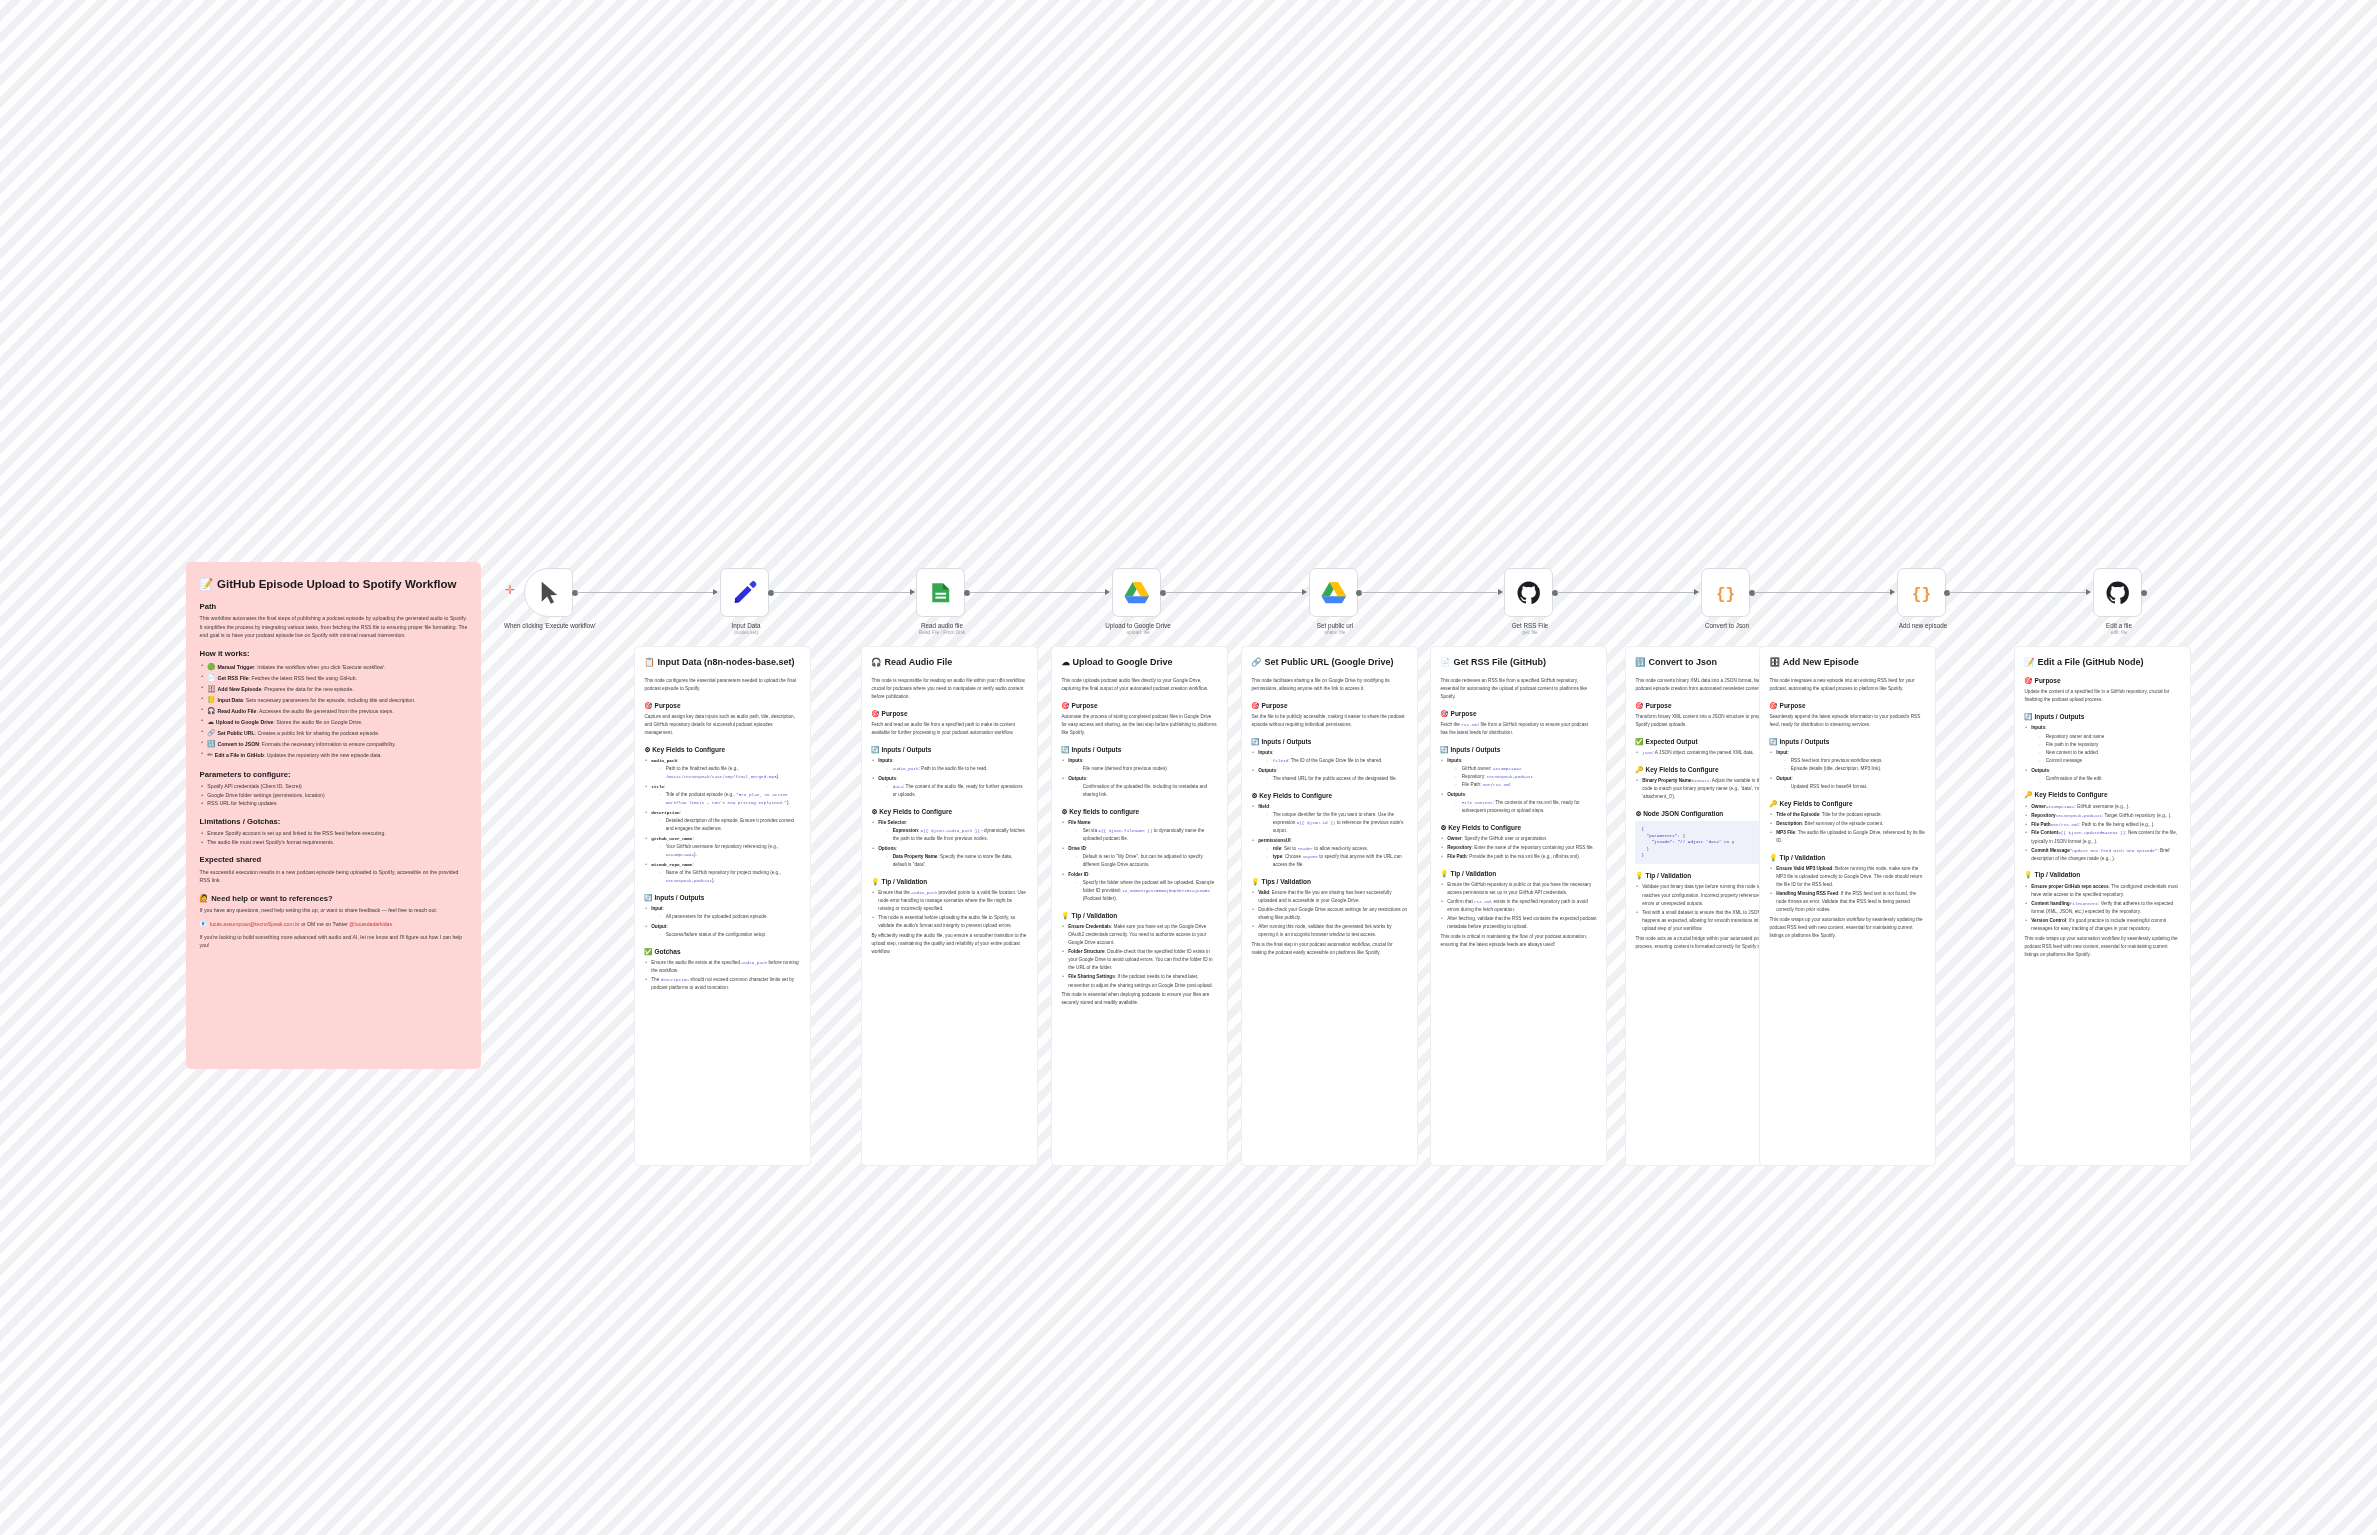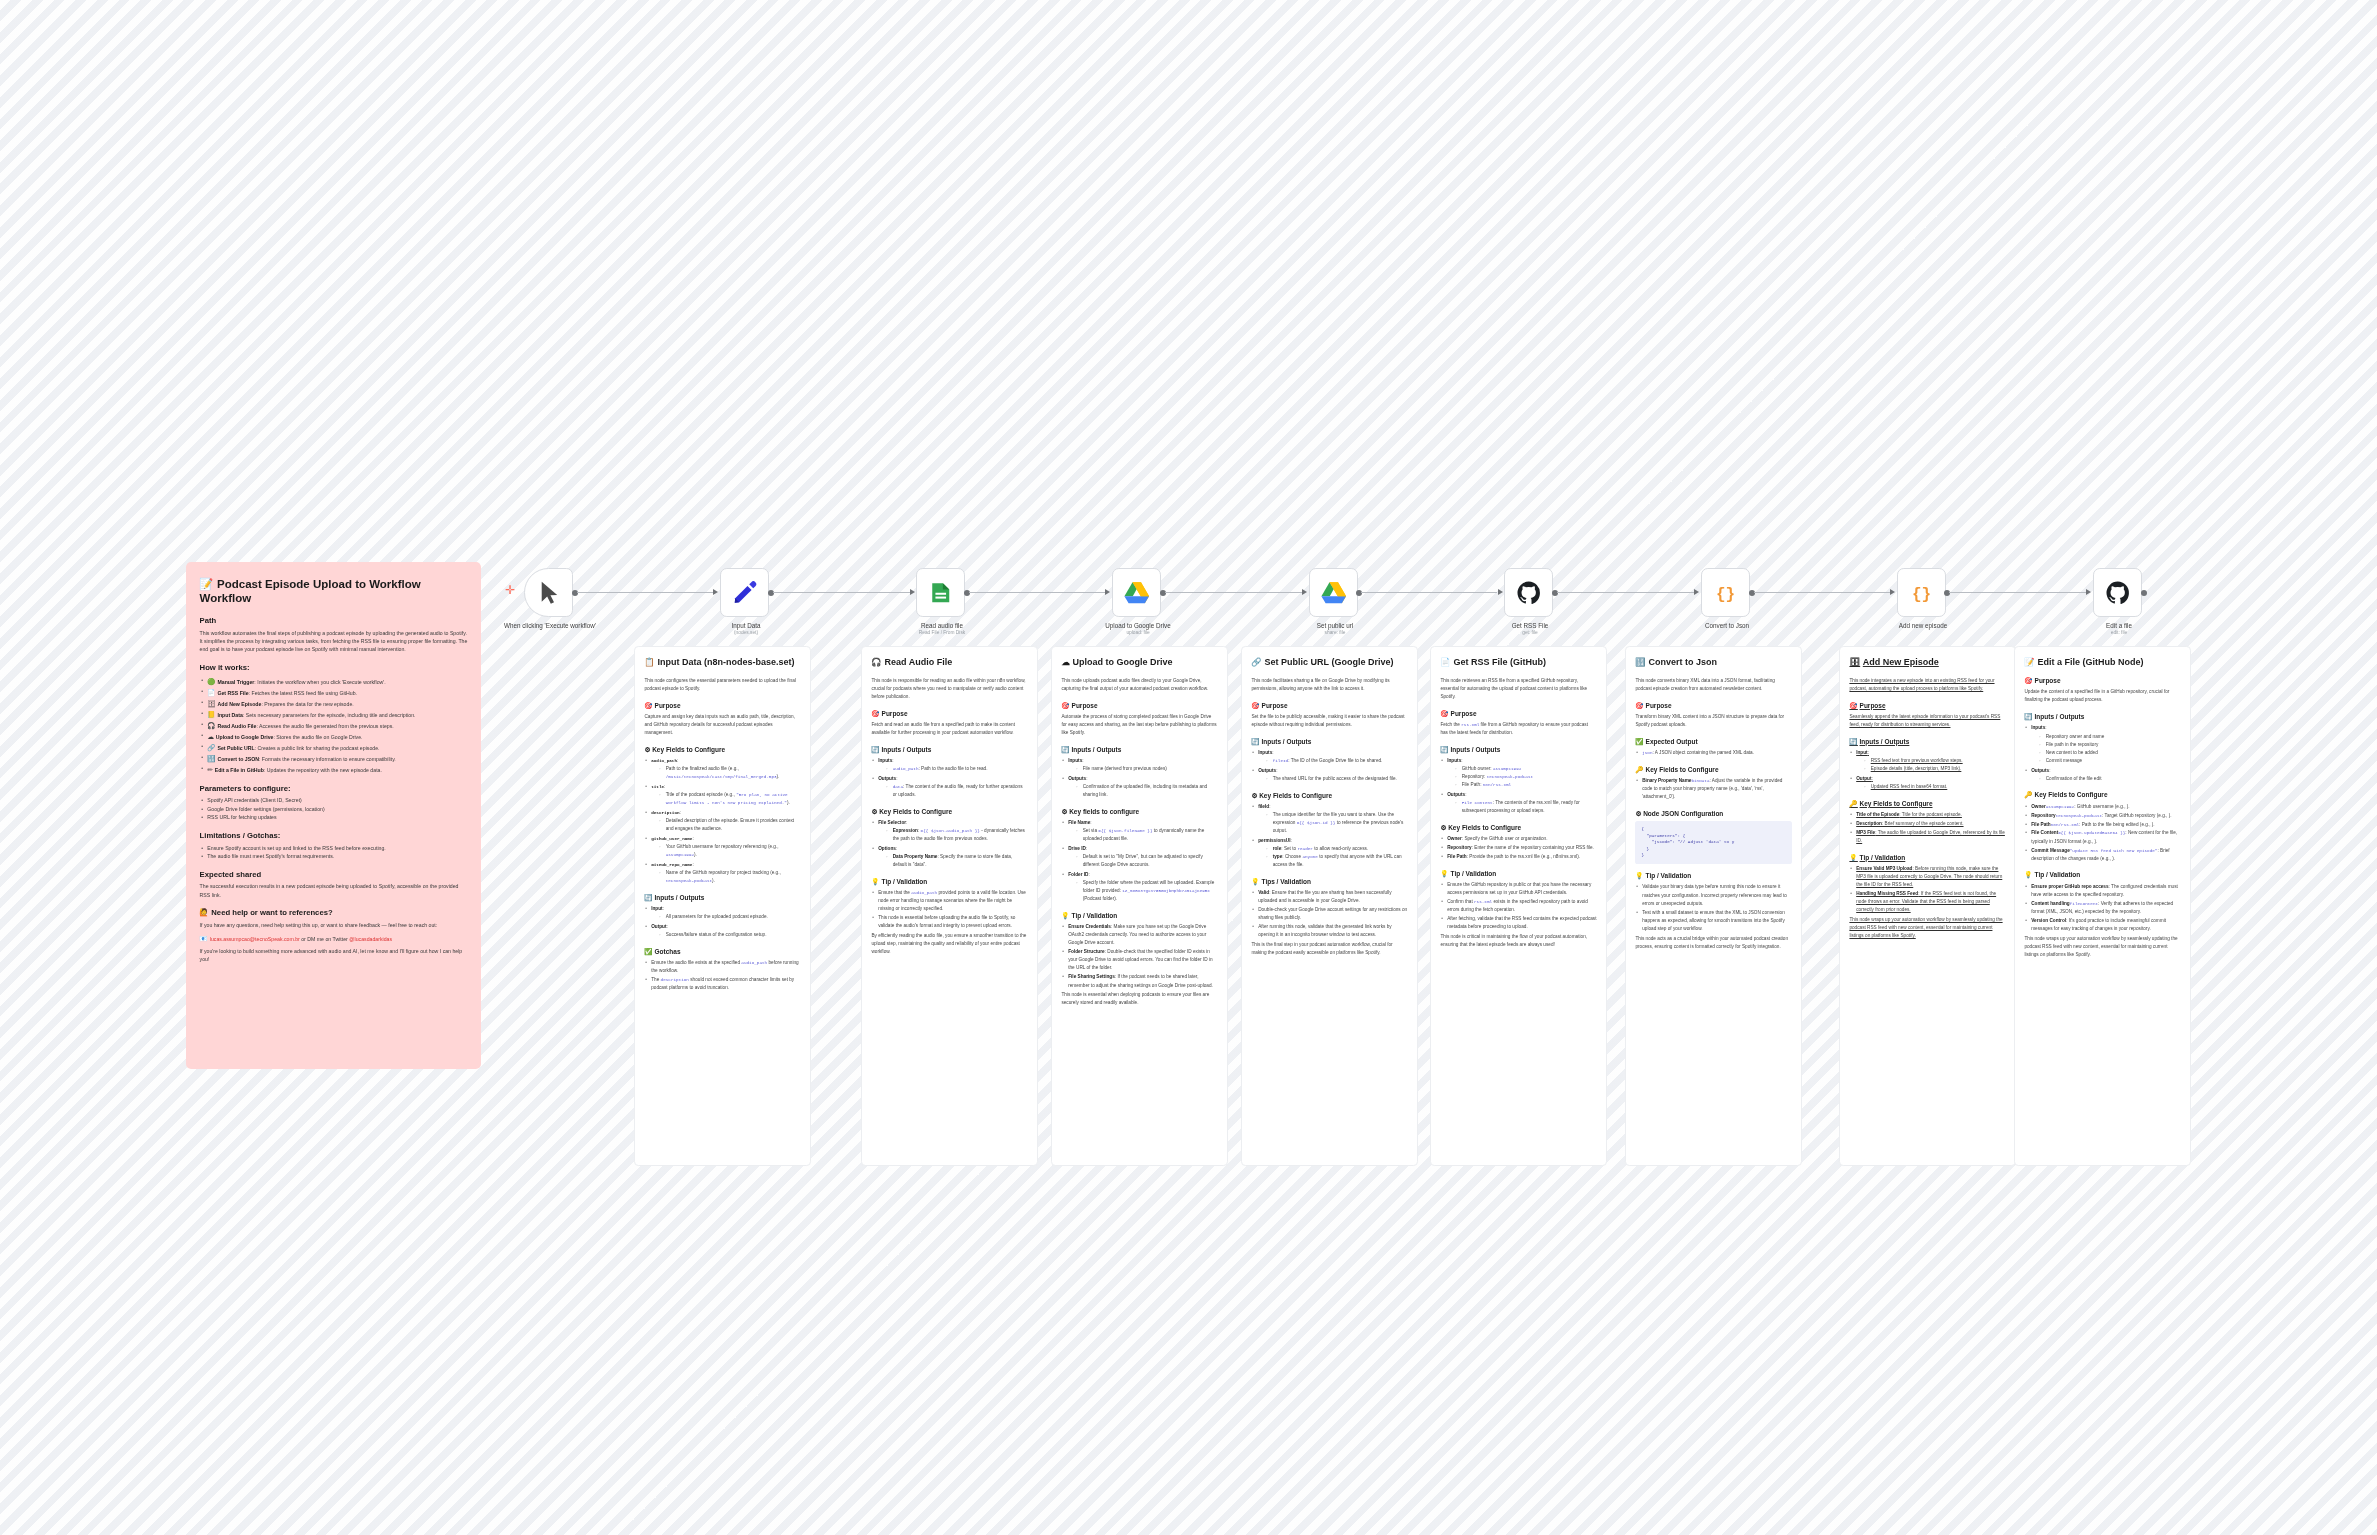--- a/index.html
+++ b/index.html
@@ -228,21 +228,21 @@
   }
   .emoji-h3 { font-size: 8.5px; margin-right: 2.6px; }
 
   svg { display: block; }
 </style>
 </head>
 <body>
 
 <div id="canvas">
     <div class="sticky-pink" style="background: rgb(255, 214, 214);">
-      <h1>📝 Podcast Episode Upload to Workflow Workflow</h1>
+      <h1>📝 GitHub Episode Upload to Spotify Workflow</h1>
       <h2>Path</h2>
       <p>This workflow automates the final steps of publishing a podcast episode by uploading the generated audio to Spotify. It simplifies the process by integrating various tasks, from fetching the RSS file to ensuring proper file formatting. The end goal is to have your podcast episode live on Spotify with minimal manual intervention.</p>
       <h2>How it works:</h2>
       <ul>
         <li><span class="emoji">🟢</span><b>Manual Trigger</b>: Initiates the workflow when you click 'Execute workflow'.</li>
         <li><span class="emoji">📄</span><b>Get RSS File</b>: Fetches the latest RSS feed file using GitHub.</li>
         <li><span class="emoji">🗄</span><b>Add New Episode</b>: Prepares the data for the new episode.</li>
         <li><span class="emoji">📒</span><b>Input Data</b>: Sets necessary parameters for the episode, including title and description.</li>
         <li><span class="emoji">🎧</span><b>Read Audio File</b>: Accesses the audio file generated from the previous steps.</li>
         <li><span class="emoji">☁</span><b>Upload to Google Drive</b>: Stores the audio file on Google Drive.</li>
@@ -570,21 +570,21 @@
     "jsCode": "// Adjust 'data' to y
   }
 }</div>
       <h4><span class="emoji">💡</span>Tip / Validation</h4>
       <ul>
         <li>Validate your binary data type before running this node to ensure it matches your configuration. Incorrect property references may lead to errors or unexpected outputs.</li>
         <li>Test with a small dataset to ensure that the XML to JSON conversion happens as expected, allowing for smooth transitions into the Spotify upload step of your workflow.</li>
       </ul>
       <p>This node acts as a crucial bridge within your automated podcast creation process, ensuring content is formatted correctly for Spotify integration.</p>
     </div>
-    <div class="panel" style="left: 1839px; width: 177px; height: 520px; text-decoration: underline;">
+    <div class="panel" style="left: 1759px; width: 177px; height: 520px;">
       <h3><span class="emoji-h3">🗄</span>Add New Episode</h3>
       <p>This node integrates a new episode into an existing RSS feed for your podcast, automating the upload process to platforms like Spotify.</p>
       <h4><span class="emoji">🎯</span>Purpose</h4>
       <p>Seamlessly append the latest episode information to your podcast's RSS feed, ready for distribution to streaming services.</p>
       <h4><span class="emoji">🔄</span>Inputs / Outputs</h4>
       <ul>
         <li><b>Input</b>:<ul>
             <li>RSS feed text from previous workflow steps.</li>
             <li>Episode details (title, description, MP3 link).</li>
           </ul></li>

